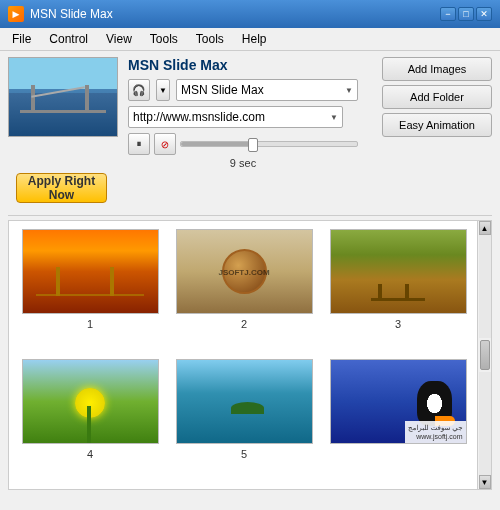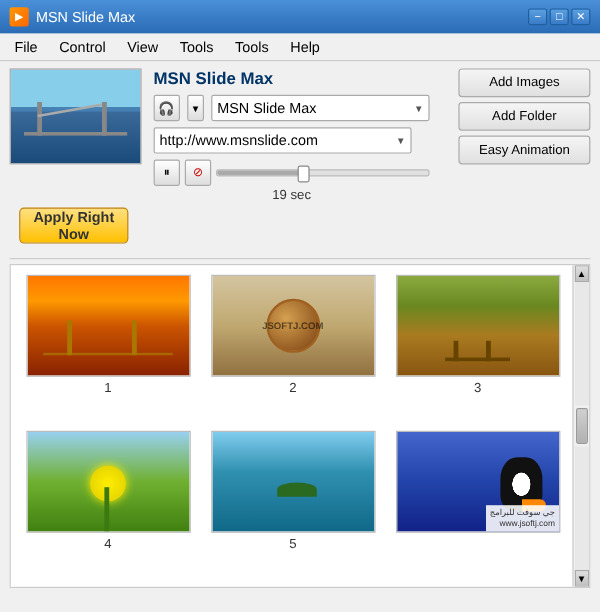--- a/index.html
+++ b/index.html
@@ -323,21 +323,21 @@
       </div>
 
       <div class="playback-row">
         <div class="play-btn">⏸</div>
         <div class="play-btn" style="color:#cc0000;">⊘</div>
         <div class="slider-track">
           <div class="slider-fill"></div>
           <div class="slider-thumb"></div>
         </div>
       </div>
-      <div class="sec-label">19 sec</div>
+      <div class="sec-label">9 sec</div>
     </div>
   </div>
 
   <div class="right-buttons">
     <button class="side-btn">Add Images</button>
     <button class="side-btn">Add Folder</button>
     <button class="side-btn">Easy Animation</button>
   </div>
 </div>
 

